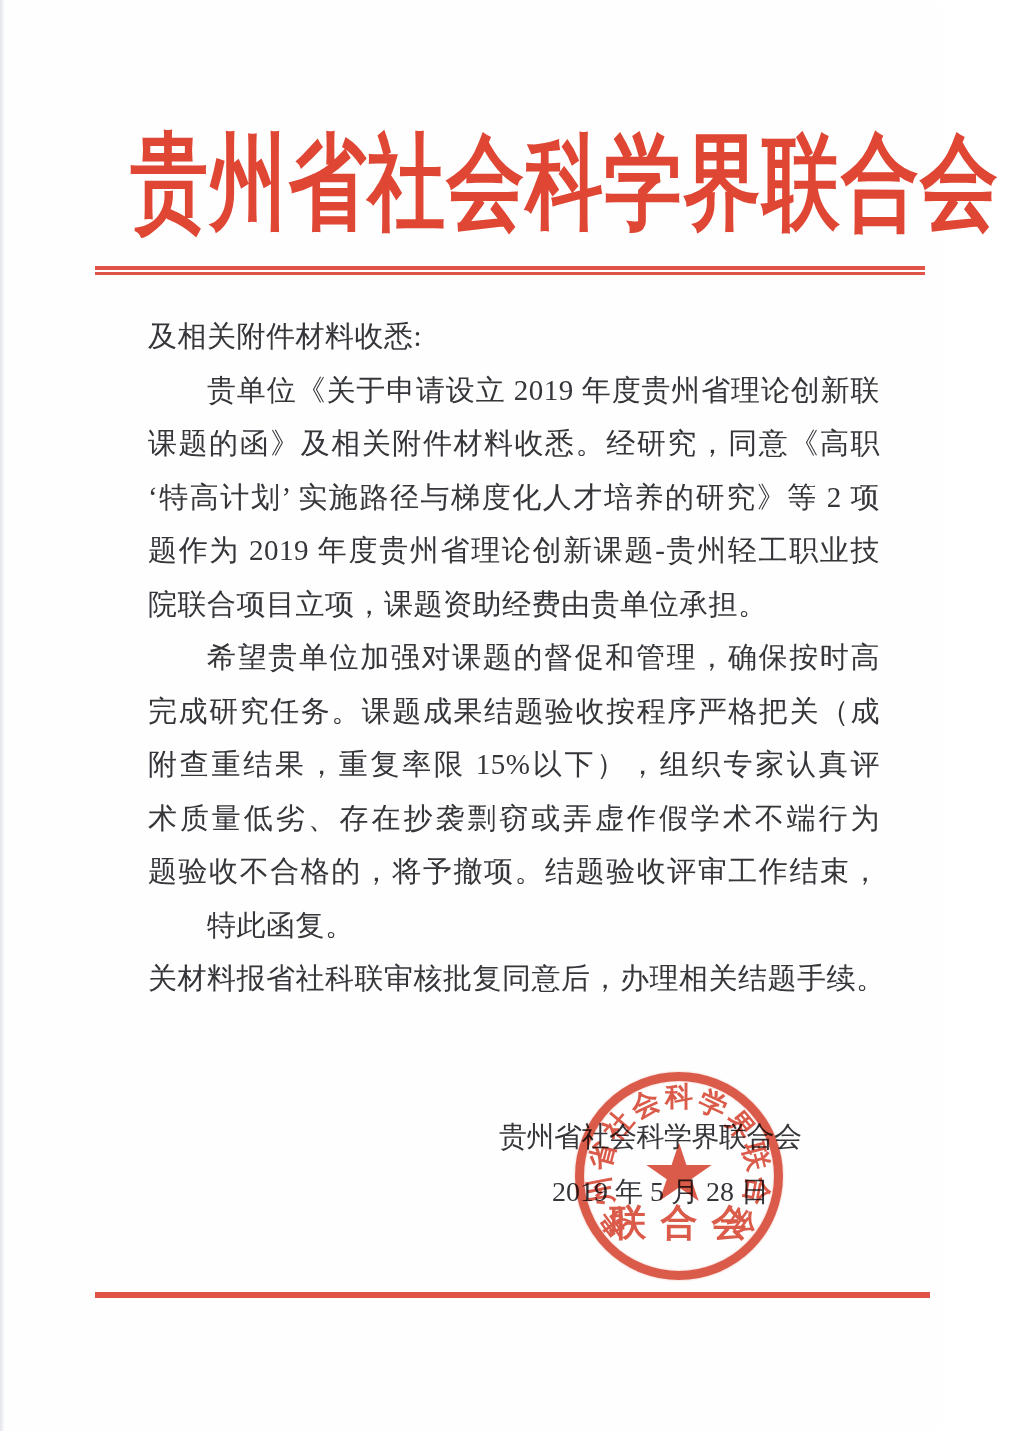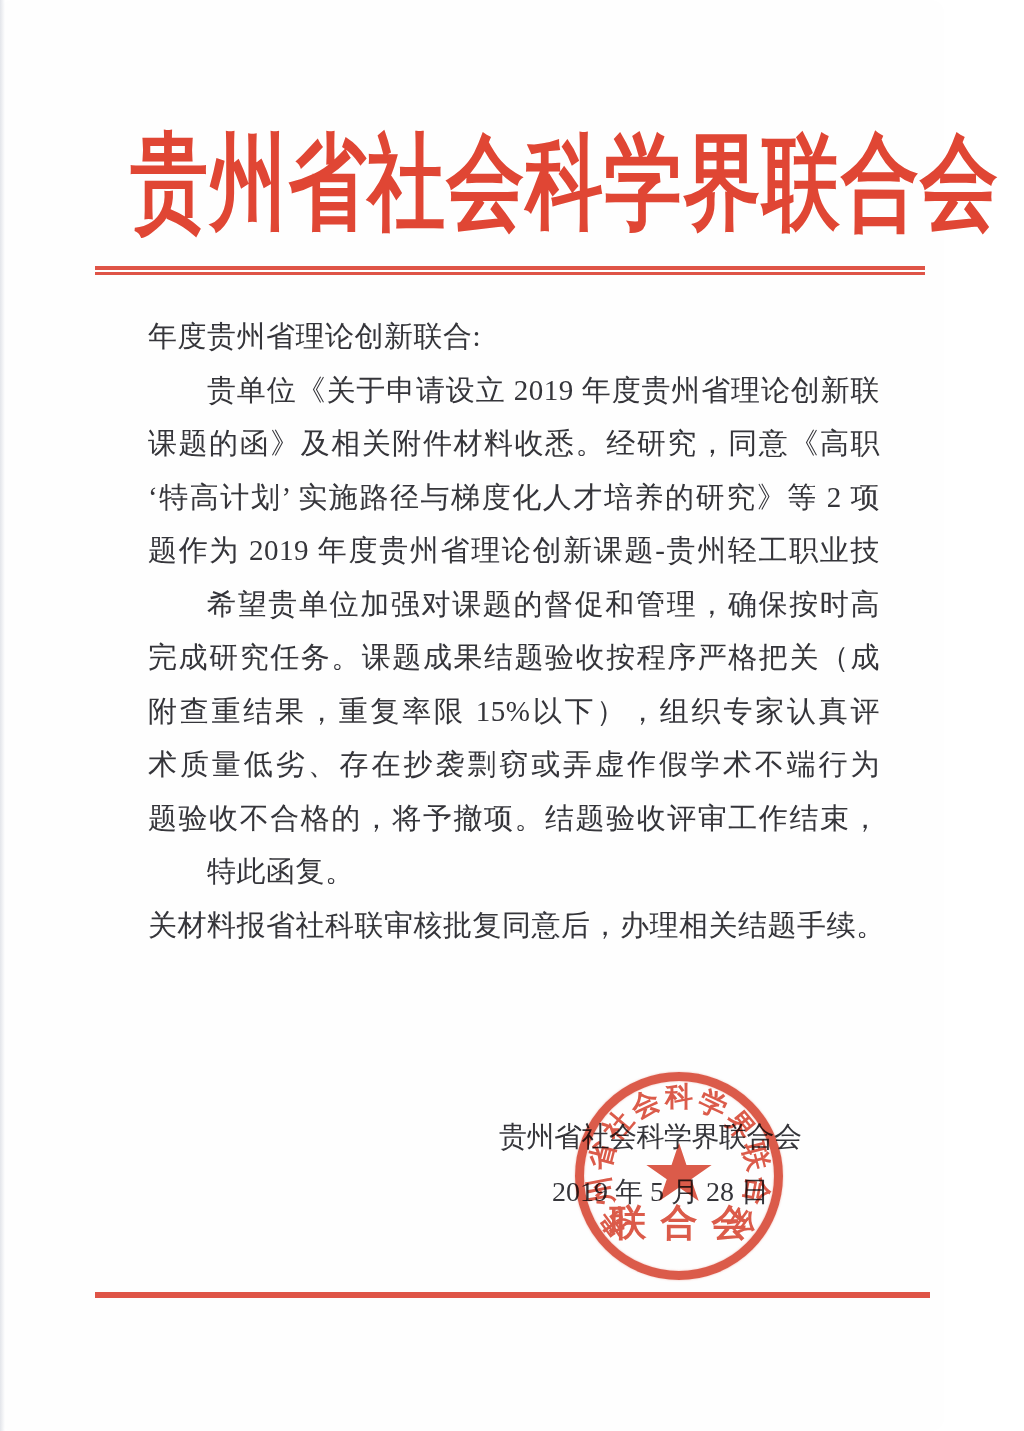--- a/index.html
+++ b/index.html
@@ -94,25 +94,26 @@
 <body>
 
 <div class="page">
   <div class="scan-edge"></div>
 
   <div class="org-title">贵州省社会科学界联合会</div>
 
   <div class="rule-top"></div>
 
   <div class="letter">
-      <div class="bline">年度贵州省理论创新联合:</div>
+      <div class="bline">及相关附件材料收悉:</div>
       <div class="bline indent just">贵单位《关于申请设立 2019 年度贵州省理论创新联合</div>
       <div class="bline just">课题的函》及相关附件材料收悉。经研究，同意《高职学校</div>
       <div class="bline just">‘特高计划’ 实施路径与梯度化人才培养的研究》等 2 项课</div>
       <div class="bline just">题作为 2019 年度贵州省理论创新课题-贵州轻工职业技术学</div>
+      <div class="bline">院联合项目立项，课题资助经费由贵单位承担。</div>
       <div class="bline indent just">希望贵单位加强对课题的督促和管理，确保按时高质量</div>
       <div class="bline just">完成研究任务。课题成果结题验收按程序严格把关（成果须</div>
       <div class="bline just">附查重结果，重复率限 15%以下），组织专家认真评审，对学</div>
       <div class="bline just">术质量低劣、存在抄袭剽窃或弄虚作假学术不端行为等，课</div>
       <div class="bline just">题验收不合格的，将予撤项。结题验收评审工作结束，将相</div>
       <div class="bline indent">特此函复。</div>
       <div class="bline">关材料报省社科联审核批复同意后，办理相关结题手续。</div>
     </div>
 
   <div class="sig">贵州省社会科学界联合会</div>

